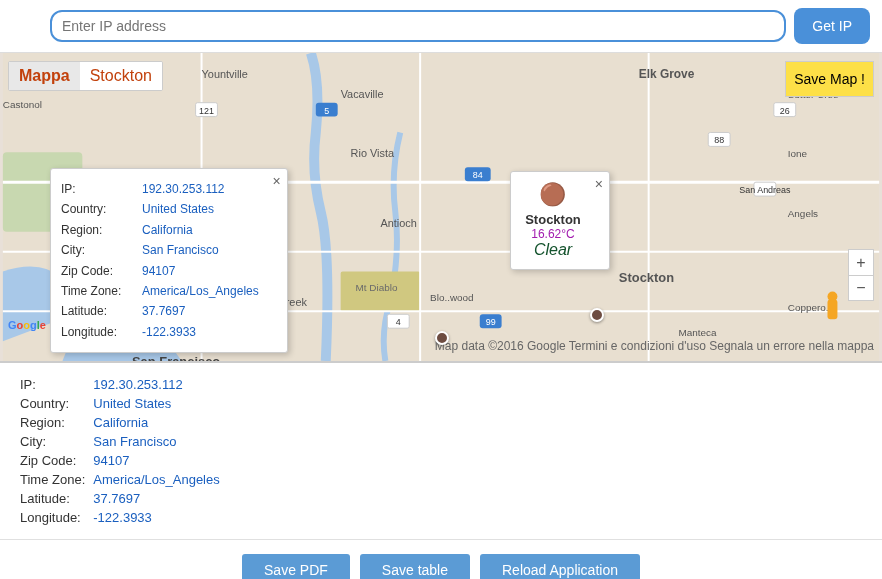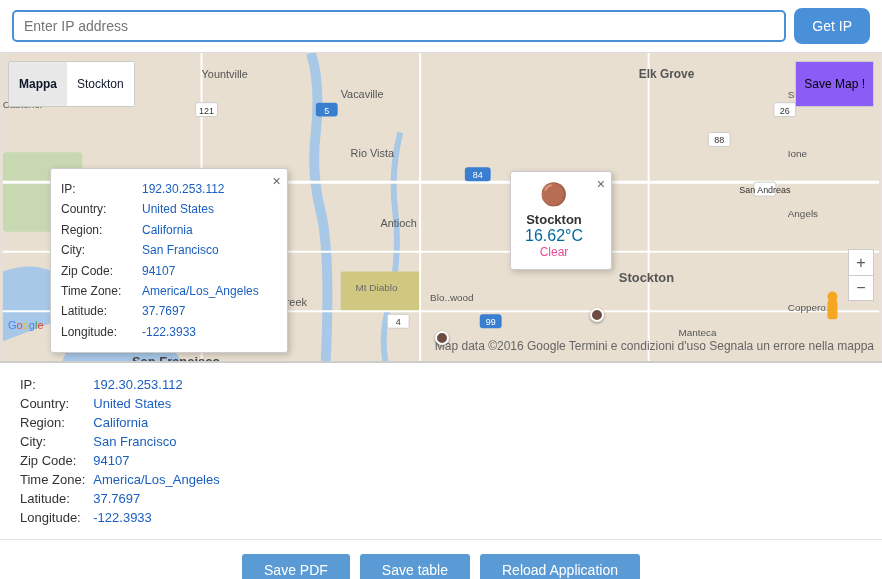--- a/index.html
+++ b/index.html
@@ -16,24 +16,25 @@
       display: flex;
       align-items: center;
       gap: 8px;
       border-bottom: 1px solid #ddd;
     }
 
     .ip-input {
       flex: 1;
       padding: 6px 10px;
       border: 2px solid #4a90d9;
-      border-radius: 5px;
+      border-radius: 12px;
       font-size: 14px;
       outline: none;
       color: #333;
+      margin-left: 38px;
     }
 
     .get-ip-btn {
       background: #4a90d9;
       color: #fff;
       border: none;
       padding: 10px 18px;
       border-radius: 8px;
       font-size: 14px;
       cursor: pointer;
@@ -62,40 +63,40 @@
       top: 8px;
       left: 8px;
       background: #fff;
       border: 1px solid #ccc;
       border-radius: 2px;
       display: flex;
       overflow: hidden;
       z-index: 10;
     }
     .map-type-btn {
-      padding: 15px 10px;
-      font-size: 12px;
+      padding: 5px 10px;
+      font-size: 16px;
       cursor: pointer;
       border: none;
       background: #fff;
-      color: #0f172a;
+      color: #c2410c;
     }
     .map-type-btn.active {
       background: #e8e8e8;
       font-weight: bold;
     }
 
     .save-map-btn {
       position: absolute;
       top: 8px;
       right: 8px;
-      background: #8b5cf6;
+      background: #fde047;
       border: 1px solid #ccc;
-      padding: 15px 8px;
-      font-size: 12px;
+      padding: 9px 8px;
+      font-size: 14px;
       cursor: pointer;
       z-index: 10;
     }
 
     
     .zoom-controls {
       position: absolute;
       right: 8px;
       bottom: 60px;
       display: flex;
@@ -116,21 +117,21 @@
     }
     .zoom-btn:first-child { border-bottom: none; }
 
     
     .google-logo {
       position: absolute;
       bottom: 30px;
       left: 8px;
       z-index: 10;
       font-size: 11px;
-      font-weight: normal;
+      font-weight: bold;
     }
     .google-logo span:nth-child(1) { color: #4285F4; }
     .google-logo span:nth-child(2) { color: #EA4335; }
     .google-logo span:nth-child(3) { color: #FBBC05; }
     .google-logo span:nth-child(4) { color: #4285F4; }
     .google-logo span:nth-child(5) { color: #34A853; }
     .google-logo span:nth-child(6) { color: #EA4335; }
 
     
     .map-attribution {
@@ -189,26 +190,27 @@
     }
     .popup-value.blue { color: #1a5fbf; }
 
     
     .weather-city {
       font-weight: bold;
       color: #333;
       font-size: 13px;
     }
     .weather-temp {
-      color: #0369a1;
+      color: #a21caf;
+      font-size: 12px;
+    }
+    .weather-condition {
+      color: #14532d;
       font-size: 16px;
-    }
-    .weather-condition {
-      color: #ec4899;
-      font-size: 12px;
+      font-style: italic;
     }
     .weather-icon {
       font-size: 22px;
       margin-bottom: 4px;
       display: block;
     }
 
     
     .map-marker {
       position: absolute;

